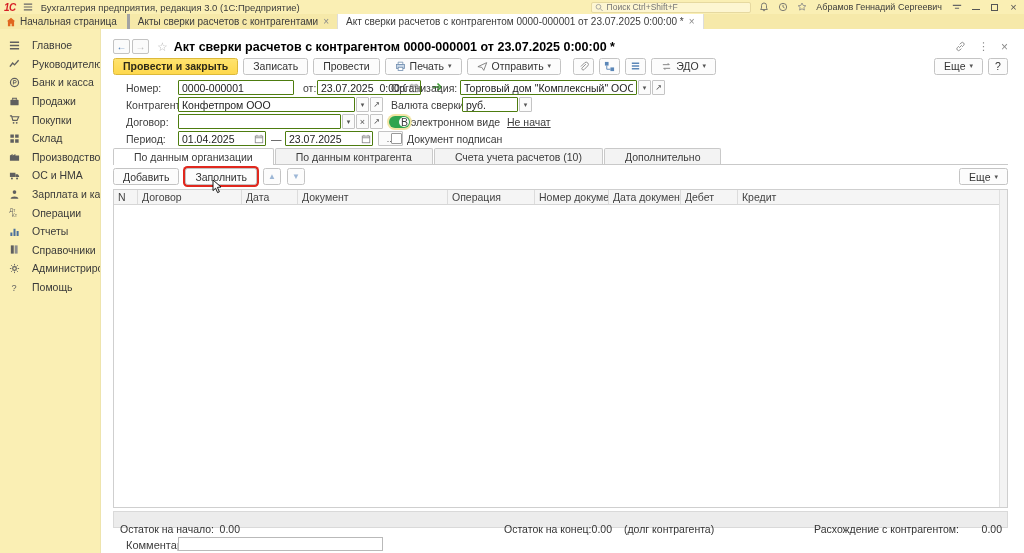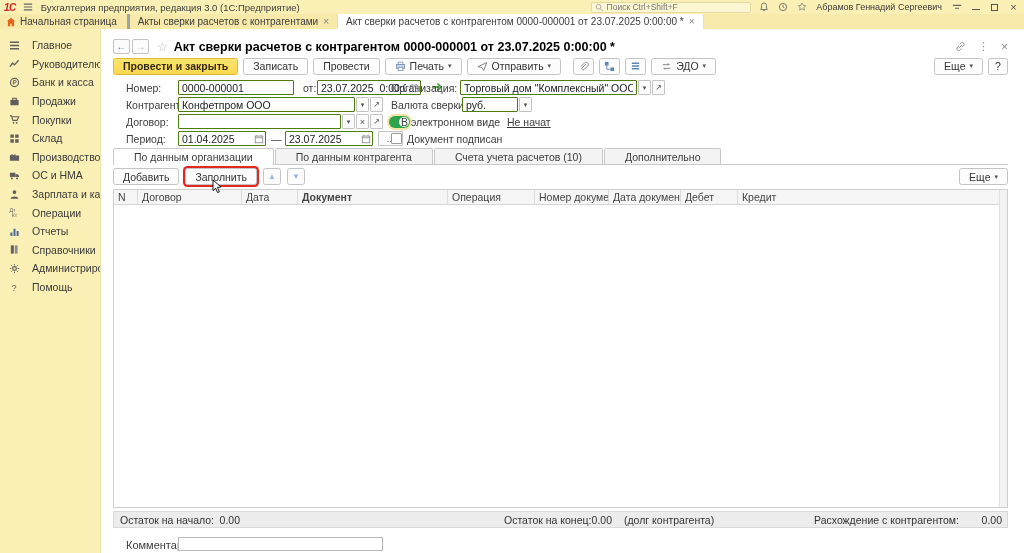--- a/index.html
+++ b/index.html
@@ -91,21 +91,21 @@
   
   .grid { position:relative; margin-top:4px; height:319px; border:1px solid #cfcfcf; background:#fff; }
   .ghead { display:flex; height:15px; border-bottom:1px solid #d6d6d6; background:#f5f5f5; }
   .gcell { padding:1px 4px; font-size:10.5px; color:#444; border-right:1px solid #dcdcdc;
     white-space:nowrap; overflow:hidden; }
   .vscroll { position:absolute; right:0; top:0; bottom:0; width:8px; background:#f3f3f3; border-left:1px solid #e0e0e0; }
 
   
   .totals { position:relative; margin-top:3px; height:17px; background:#ececec; border:1px solid #d9d9d9;
     font-size:10.5px; color:#333; }
-  .totals span { position:absolute; top:2px; white-space:nowrap; }
+  .totals span { position:absolute; top:11px; white-space:nowrap; }
 
   
   .comment { position:relative; margin-top:9px; height:16px; }
   .comment .lbl { position:absolute; left:13px; top:2px; color:#3c3c3c; }
   .comment input { position:absolute; left:65px; top:0; width:205px; height:14px;
     border:1px solid #b9b9b9; font-size:10.5px; font-family:"Liberation Sans",sans-serif; }
 </style>
 </head>
 <body>
 
@@ -460,21 +460,21 @@
             <path d="M1 1l8 7-3.6.4 2 4.4-1.8.8-2-4.4L1 11.6z" fill="#fff" stroke="#000" stroke-width="0.9"></path>
           </svg>
       </span>
     </div>
 
     <div class="grid">
       <div class="ghead">
         <span class="gcell" style="width:24px;">N</span>
         <span class="gcell" style="width:104px;">Договор</span>
         <span class="gcell" style="width:56px;">Дата</span>
-        <span class="gcell" style="width:150px;font-weight:bold;">Документ</span>
+        <span class="gcell" style="width:150px;">Документ</span>
         <span class="gcell" style="width:87px;">Операция</span>
         <span class="gcell" style="width:74px;">Номер документа</span>
         <span class="gcell" style="width:72px;">Дата документа</span>
         <span class="gcell" style="width:57px;">Дебет</span>
         <span class="gcell" style="flex:1; border-right:none;">Кредит</span>
         <span style="width:8px;"></span>
       </div>
       <div class="vscroll"></div>
     </div>
 

